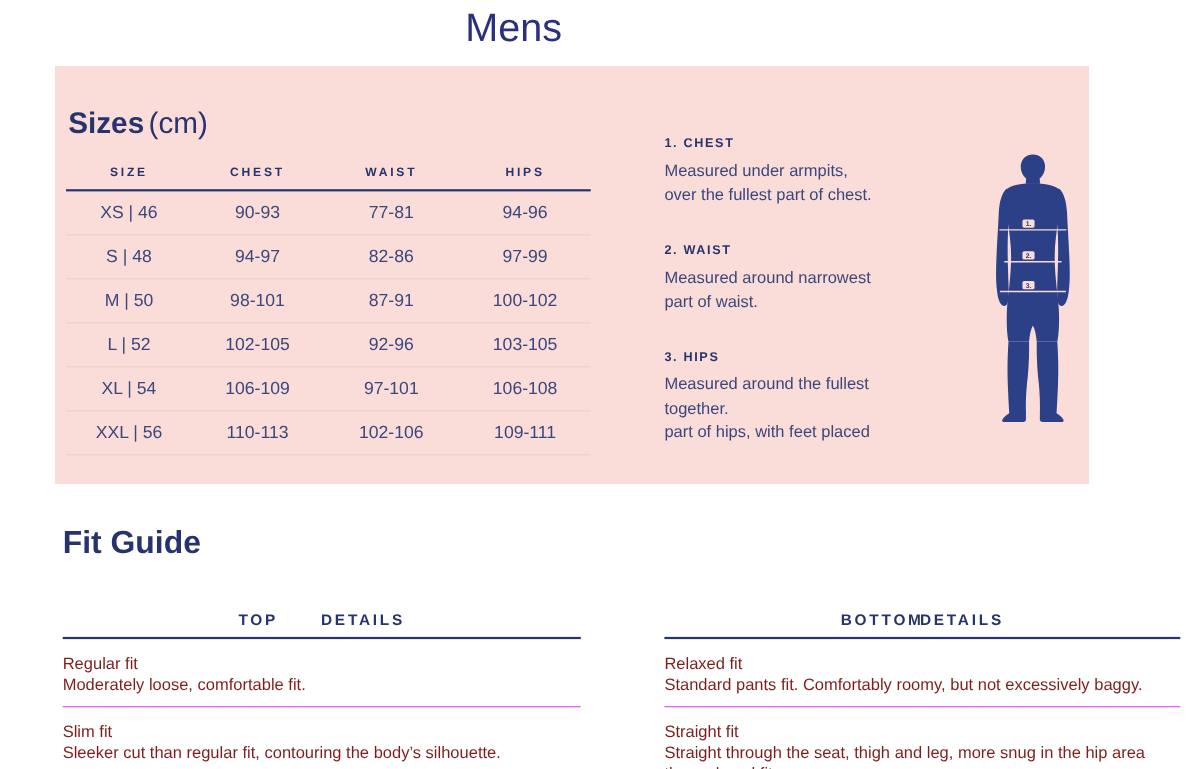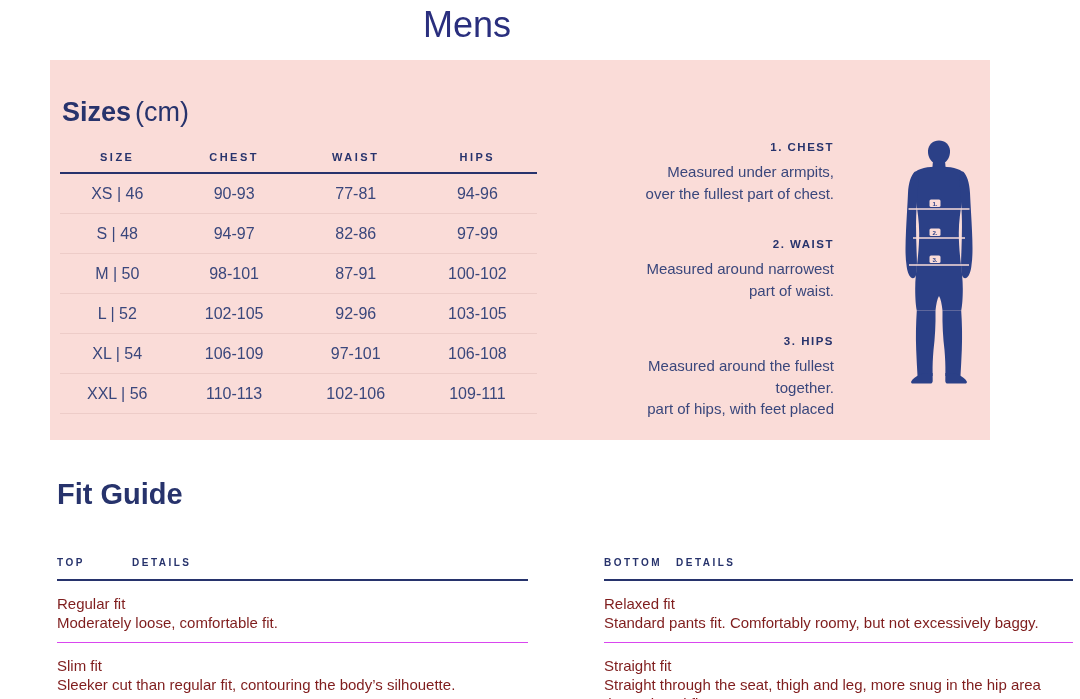--- a/index.html
+++ b/index.html
@@ -17,36 +17,36 @@
   .mg-heading{position:absolute;left:554px;top:13px;}
 
   .sizes-table{position:absolute;left:10px;top:90px;width:477px;}
   .sizes-header{display:grid;grid-template-columns:24% 25% 26% 25%;text-align:center;
                 font-size:11px;font-weight:bold;letter-spacing:2.5px;color:#27336c;
                 padding-bottom:8px;border-bottom:2px solid #27336c;line-height:14px;}
   .sizes-row{display:grid;grid-template-columns:24% 25% 26% 25%;text-align:center;
              align-items:center;height:39px;font-size:16px;color:#3a477c;
              border-bottom:1px solid #edccc8;}
 
-  .mg-blocks{position:absolute;left:554px;top:80px;width:230px;text-align:right;}
+  .mg-blocks{position:absolute;left:554px;top:64px;width:230px;}
   .mg-block{margin-bottom:33px;}
   .mg-label{font-size:11.5px;font-weight:bold;letter-spacing:1.5px;color:#27336c;
             line-height:14px;margin-bottom:7px;}
   .mg-line{font-size:15px;line-height:21.5px;color:#3a477c;}
 
   .figure{position:absolute;left:849px;top:80px;width:80px;height:244px;}
 
   .fit-heading{position:absolute;left:57px;top:479px;font-size:29px;font-weight:bold;
                color:#27336c;line-height:30px;}
 
   .fit-table{position:absolute;top:556px;}
   .fit-table-top{left:57px;width:471px;}
   .fit-table-bottom{left:604px;width:469px;}
-  .fit-header{display:flex;font-size:10px;font-weight:bold;letter-spacing:2.5px;
-              color:#27336c;padding-bottom:9px;border-bottom:2px solid #27336c;line-height:14px;}
+  .fit-header{display:flex;font-size:14px;font-weight:bold;letter-spacing:2.5px;
+              color:#27336c;padding-bottom:9px;border-bottom:2px solid #27336c;line-height:14px;justify-content:center;}
   .fit-header .c1{width:75px;flex:none;}
   .fit-table-bottom .fit-header .c1{width:72px;}
   .fit-row{display:flex;padding:13px 0 10px 0;font-size:15px;line-height:19px;color:#7f1d1d;flex-direction:column;}
   .fit-row + .fit-row{border-top:1px solid #d946ef;justify-content:center;}
   .fit-row .label{width:75px;flex:none;padding-right:4px;}
   .fit-table-bottom .fit-row .label{width:72px;}
   .fit-row .details{flex:1;}
 </style>
 </head>
 <body>

